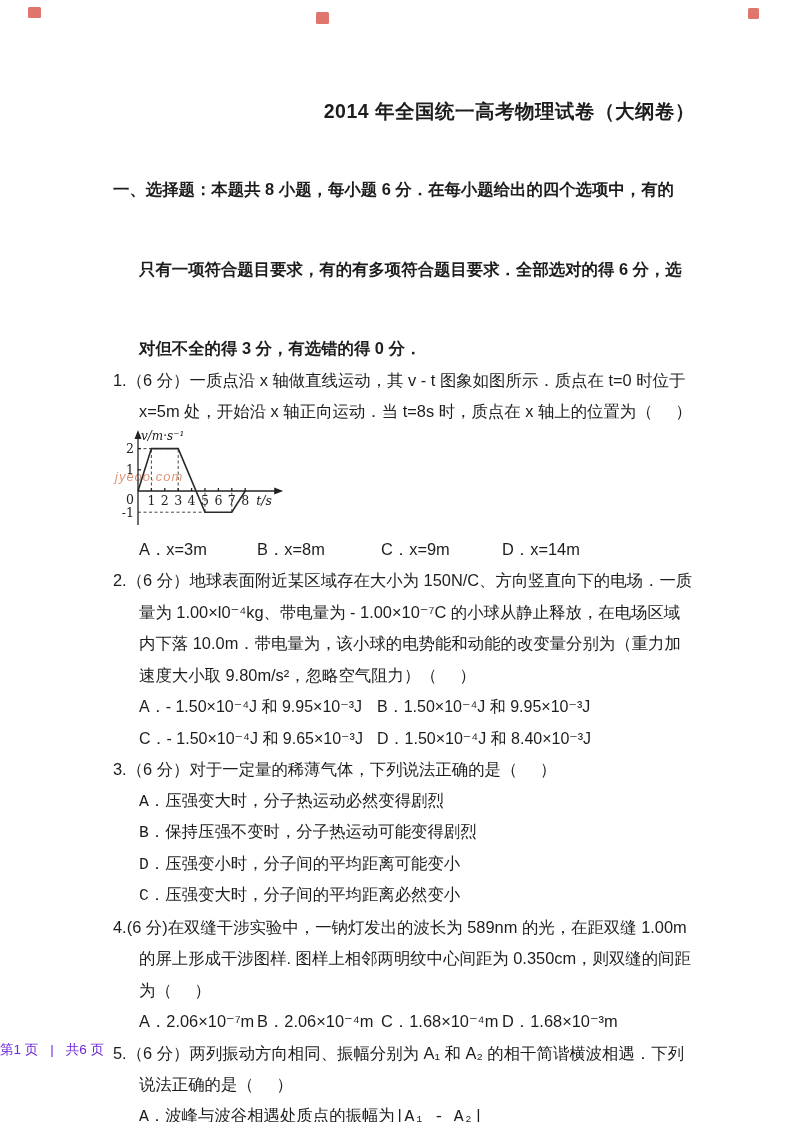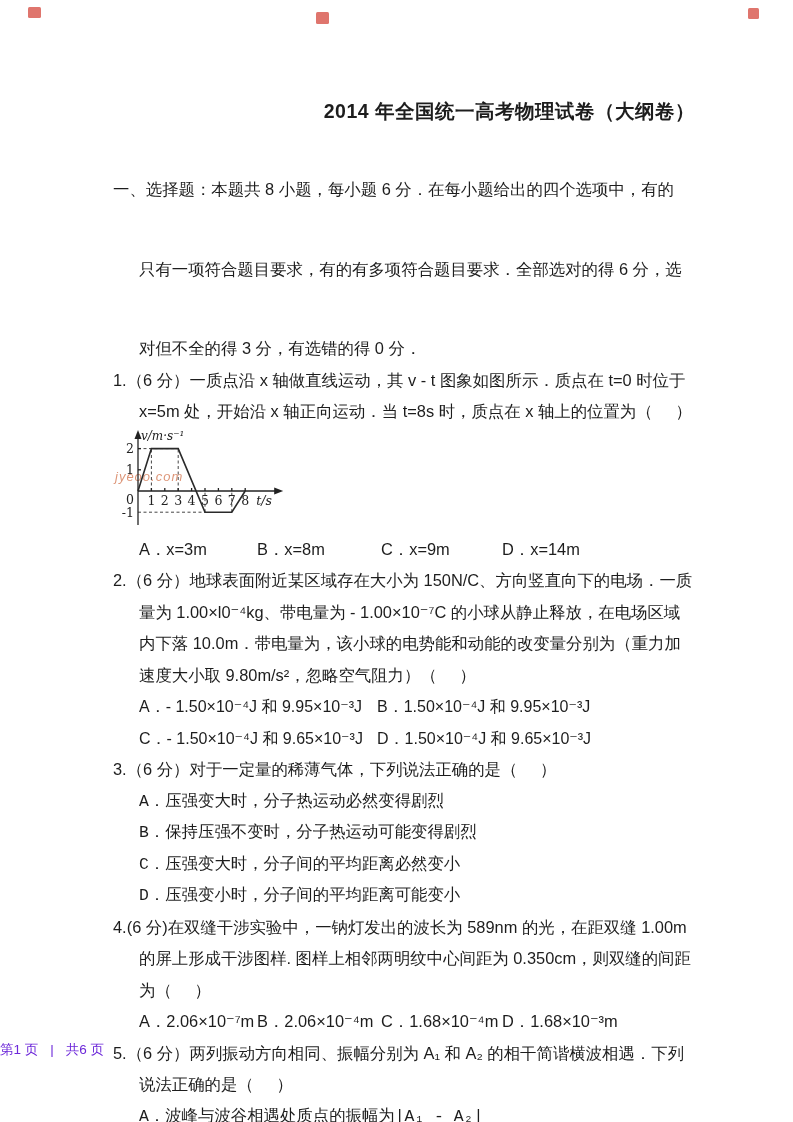--- a/index.html
+++ b/index.html
@@ -1,21 +1,21 @@
 <!DOCTYPE html>
 <html><head>
 <meta charset="utf-8">
 <style>
   html,body{margin:0;padding:0;background:#fff;}
   .page{position:relative;width:793px;height:1122px;background:#ffffff;overflow:hidden;
         font-family:"Liberation Sans","DejaVu Sans",sans-serif;color:#1d1d1d;}
   .content{position:absolute;left:113px;top:96px;width:582px;}
   .title{font-size:19.5px;font-weight:700;text-align:right;margin:0 0 13px 0;line-height:30px;letter-spacing:.5px;}
   .line{font-size:16.4px;line-height:31.5px;white-space:pre;}
-  .b{font-weight:400;margin-top:48px;}
+  .b{font-weight:700;margin-top:48px;}
   .cont{padding-left:26px;}
   .opt-row4{display:grid;grid-template-columns:118px 124px 121px 1fr;padding-left:26px;
             font-size:16.4px;line-height:31.5px;white-space:pre;}
   .opt-grid2{display:grid;grid-template-columns:238px 1fr;padding-left:26px;
              font-size:16px;line-height:31.5px;white-space:pre;}
   .opt-line{font-size:16.4px;line-height:31.5px;white-space:pre;padding-left:26px;font-family:Liberation Mono, monospace;}
   .graph-wrap{position:relative;height:104px;margin:1px 0;}
   .watermark{position:absolute;left:2px;top:40px;font-size:13px;color:#c2410c;opacity:.55;
              font-style:italic;letter-spacing:1px;text-align:center;}
   .graph-svg{position:relative;z-index:1;}
@@ -99,30 +99,30 @@
 
     <div>
       <div class="line">2.（6 分）地球表面附近某区域存在大小为 150N/C、方向竖直向下的电场．一质</div>
       <div class="line cont">量为 1.00×l0⁻⁴kg、带电量为 - 1.00×10⁻⁷C 的小球从静止释放，在电场区域</div>
       <div class="line cont">内下落 10.0m．带电量为，该小球的电势能和动能的改变量分别为（重力加</div>
       <div class="line cont">速度大小取 9.80m/s²，忽略空气阻力）（     ）</div>
       <div class="opt-grid2">
         <span>A．- 1.50×10⁻⁴J 和 9.95×10⁻³J</span>
         <span>B．1.50×10⁻⁴J 和 9.95×10⁻³J</span>
         <span>C．- 1.50×10⁻⁴J 和 9.65×10⁻³J</span>
-        <span>D．1.50×10⁻⁴J 和 9.65×10⁻³J</span>
+        <span>D．1.50×10⁻⁴J 和 8.40×10⁻³J</span>
       </div>
     </div>
 
     <div>
       <div class="line">3.（6 分）对于一定量的稀薄气体，下列说法正确的是（     ）</div>
       <div class="opt-line">A．压强变大时，分子热运动必然变得剧烈</div>
       <div class="opt-line">B．保持压强不变时，分子热运动可能变得剧烈</div>
+      <div class="opt-line">D．压强变小时，分子间的平均距离可能变小</div>
       <div class="opt-line">C．压强变大时，分子间的平均距离必然变小</div>
-      <div class="opt-line">D．压强变小时，分子间的平均距离可能变小</div>
     </div>
 
     <div>
       <div class="line">4.(6 分)在双缝干涉实验中，一钠灯发出的波长为 589nm 的光，在距双缝 1.00m</div>
       <div class="line cont">的屏上形成干涉图样. 图样上相邻两明纹中心间距为 0.350cm，则双缝的间距</div>
       <div class="line cont">为（     ）</div>
       <div class="opt-row4">
         <span>A．2.06×10⁻⁷m</span>
         <span>B．2.06×10⁻⁴m</span>
         <span>C．1.68×10⁻⁴m</span>

